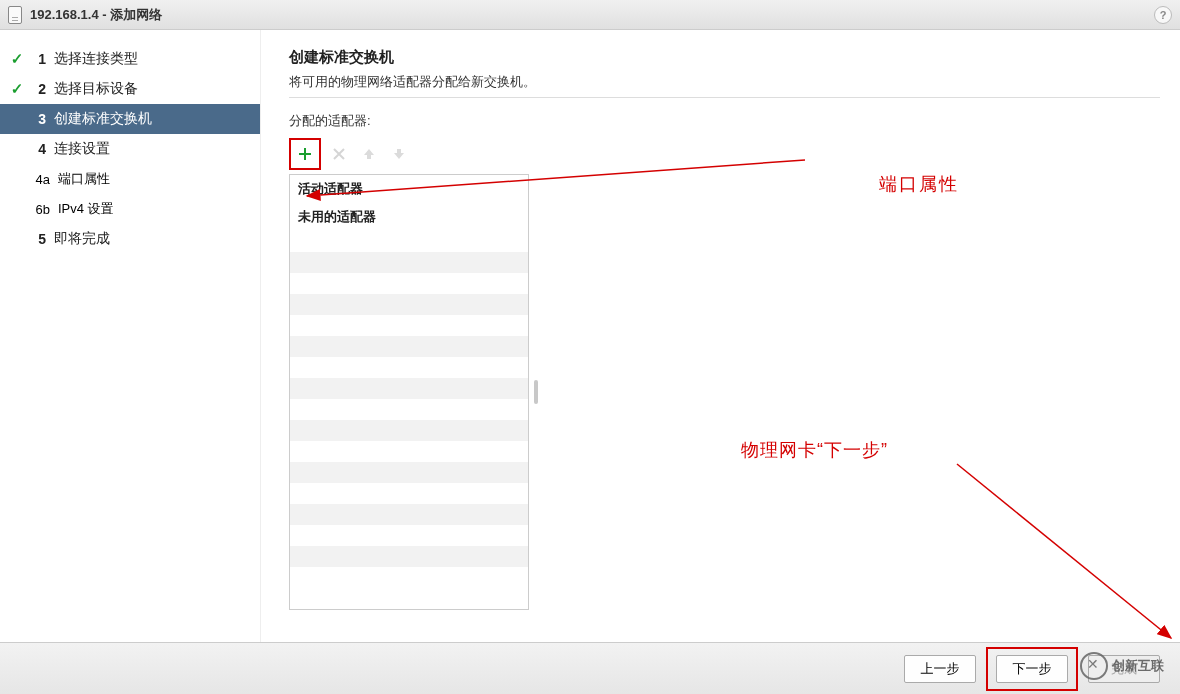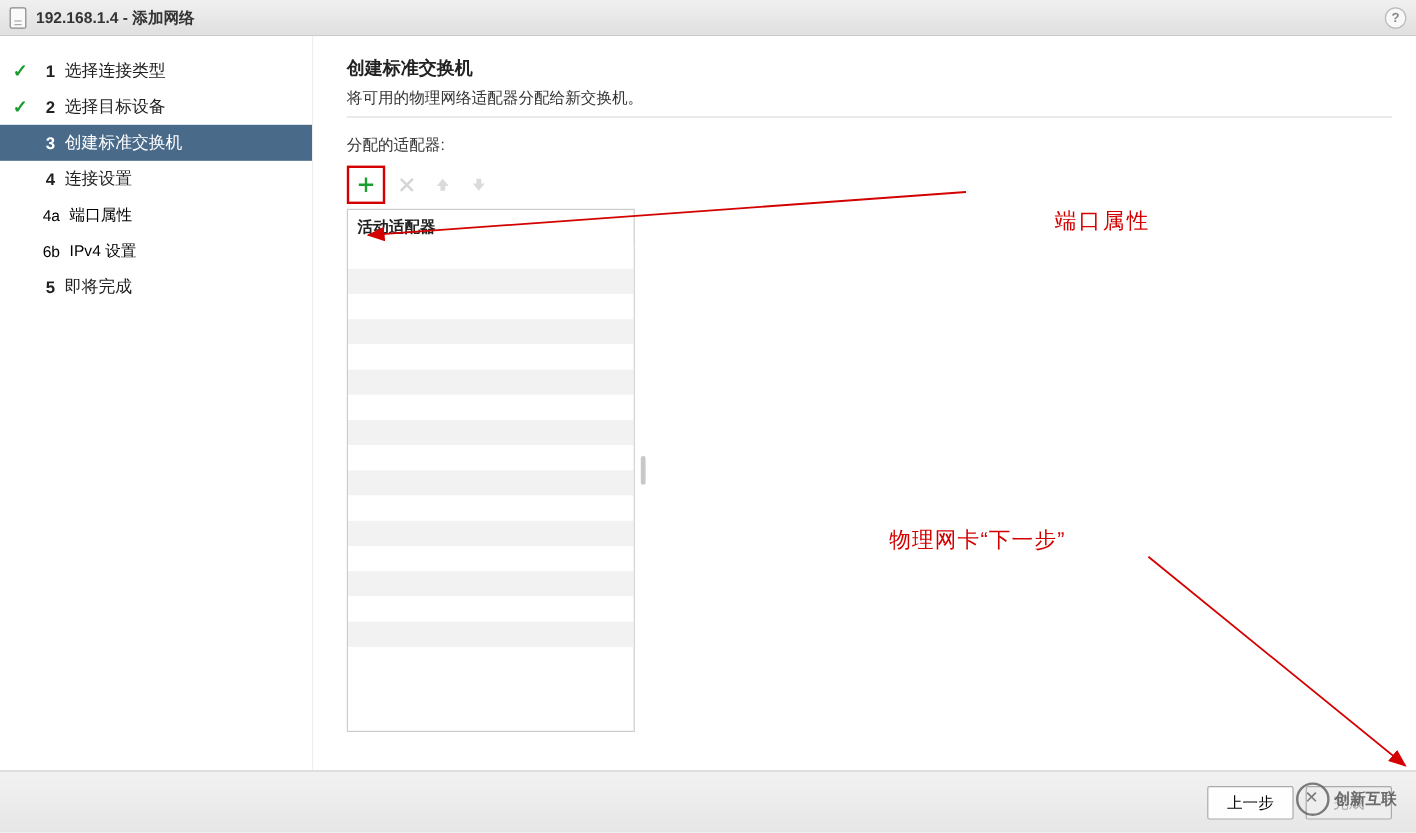--- a/index.html
+++ b/index.html
@@ -150,20 +150,21 @@
       <span class="tbtn disabled">
         <svg width="14" height="14" viewBox="0 0 14 14">
             <path d="M7 12L2 6h3V2h4v4h3z" fill="#999"></path>
           </svg>
       </span>
     </div>
 
     <div class="adapter-area">
       <div class="adapter-list">
         <div class="grp">活动适配器</div>
+        <div class="grp">未用的适配器</div>
         <div class="rows-container">
           <div class="row"></div>
           <div class="row"></div>
           <div class="row"></div>
           <div class="row"></div>
           <div class="row"></div>
           <div class="row"></div>
           <div class="row"></div>
           <div class="row"></div>
           <div class="row"></div>
@@ -201,19 +202,22 @@
             <path d="M0,0 L10,4 L0,8 z" fill="#d40000"></path>
           </marker>
         </defs>
       <line x1="4" y1="4" x2="218" y2="178" stroke="#d40000" stroke-width="1.5" marker-end="url(#ah2)"></line>
     </svg>
   </div>
 </div>
 
 <div class="footer">
   <button class="btn">上一步</button>
+  <span class="next-highlight">
+    <button class="btn">下一步</button>
+  </span>
   <button class="btn" disabled="">完成</button>
 </div>
 
 <div class="watermark">
   <div class="wm-icon"></div>
   <div class="wm-text">创新互联</div>
 </div>
 
 </body></html>

